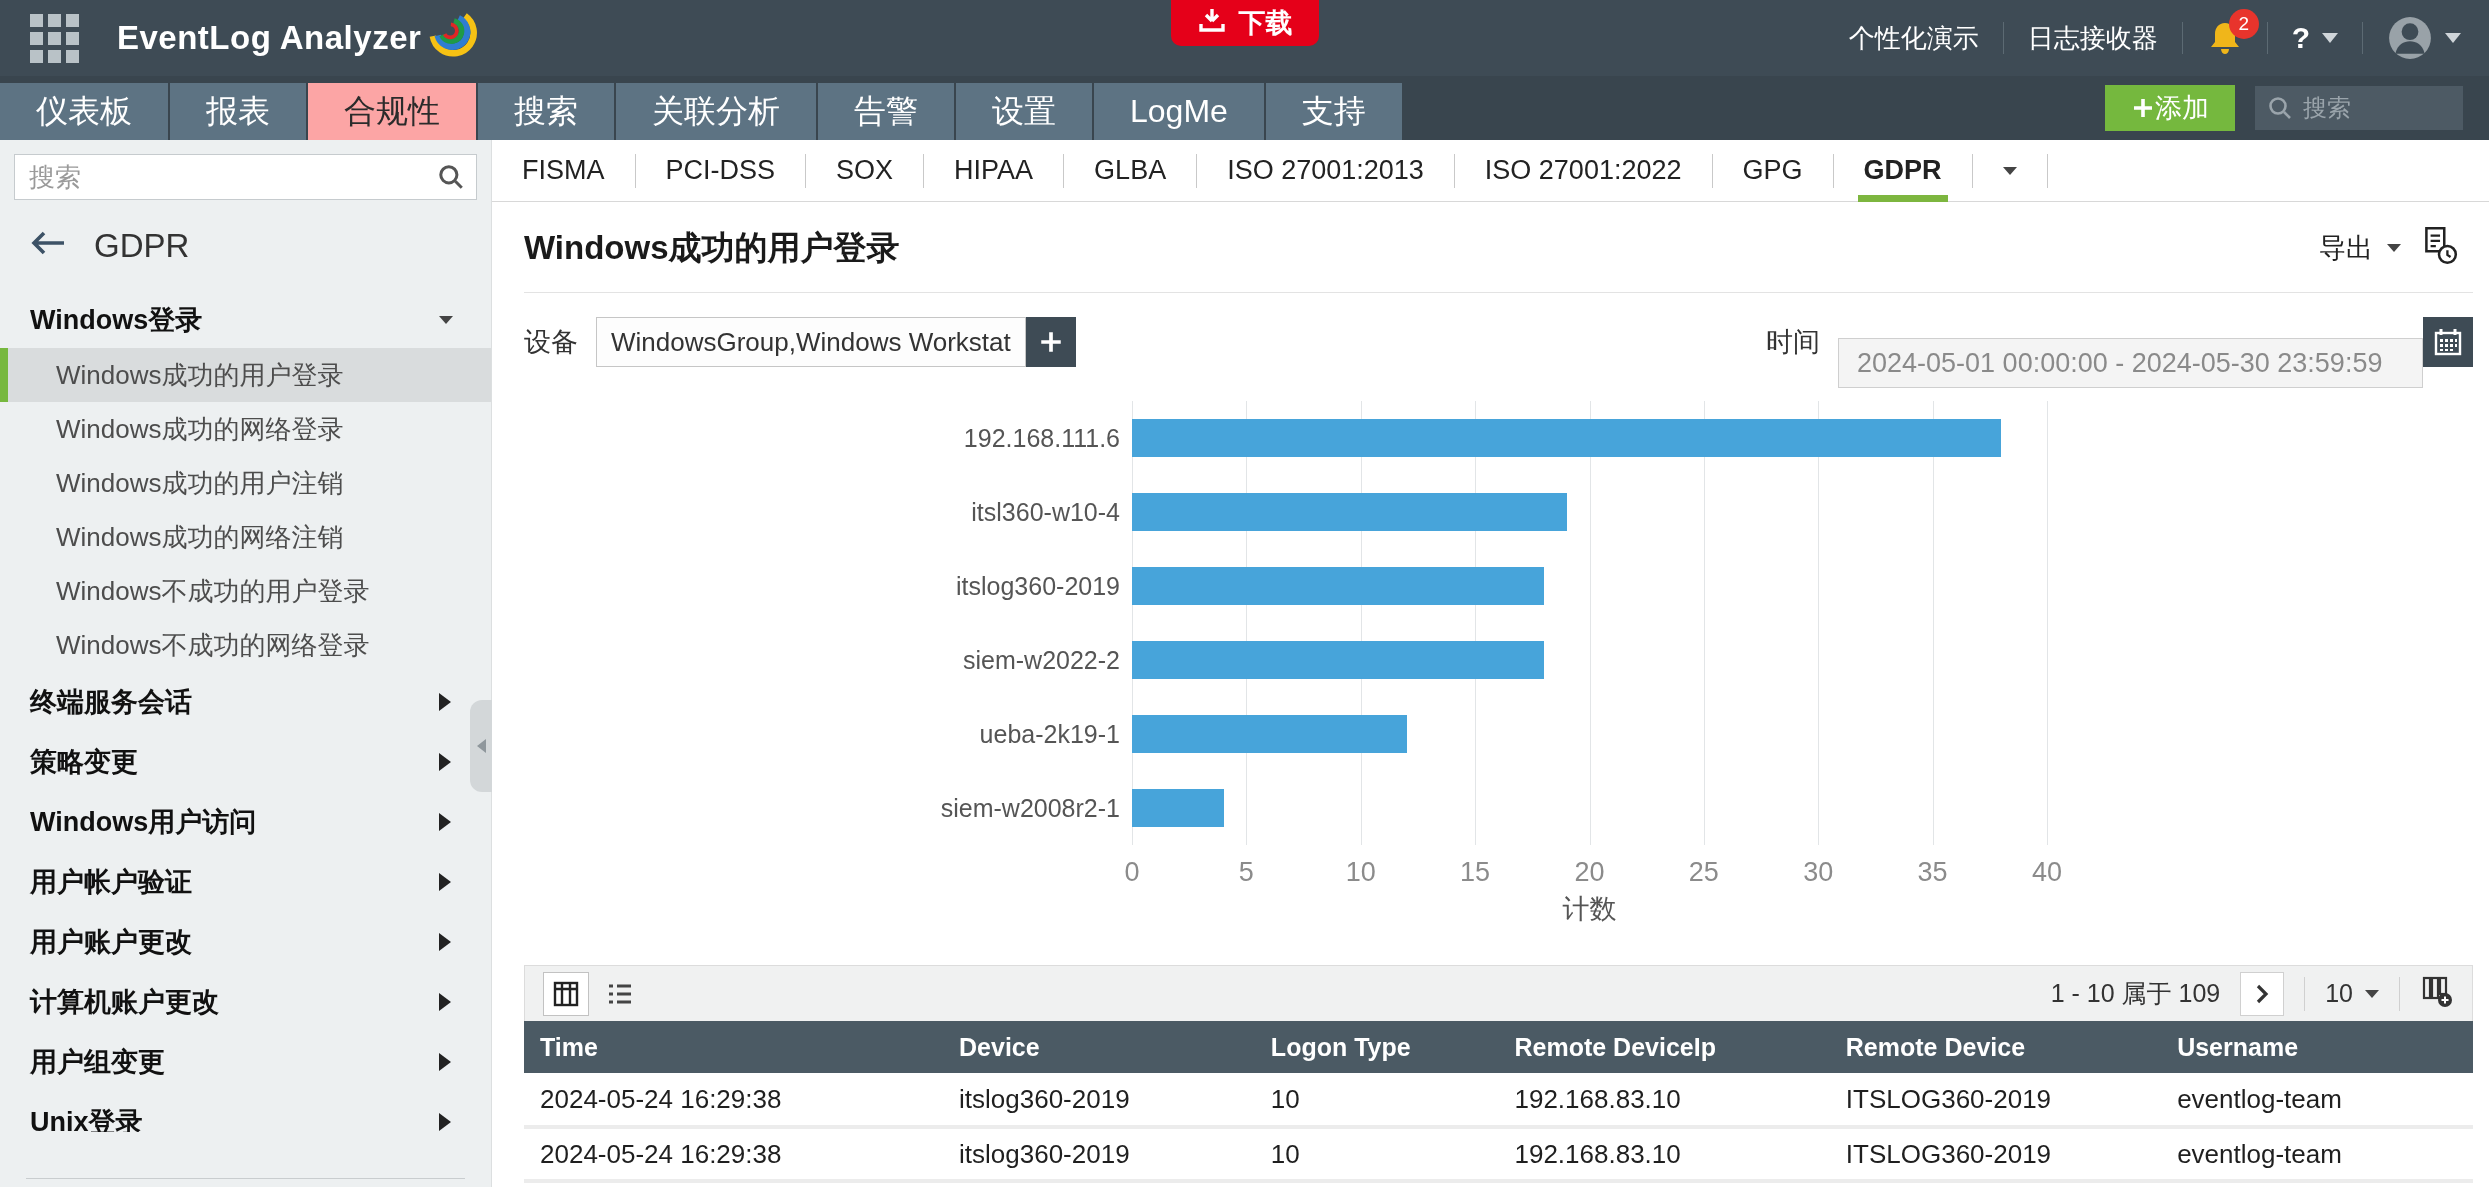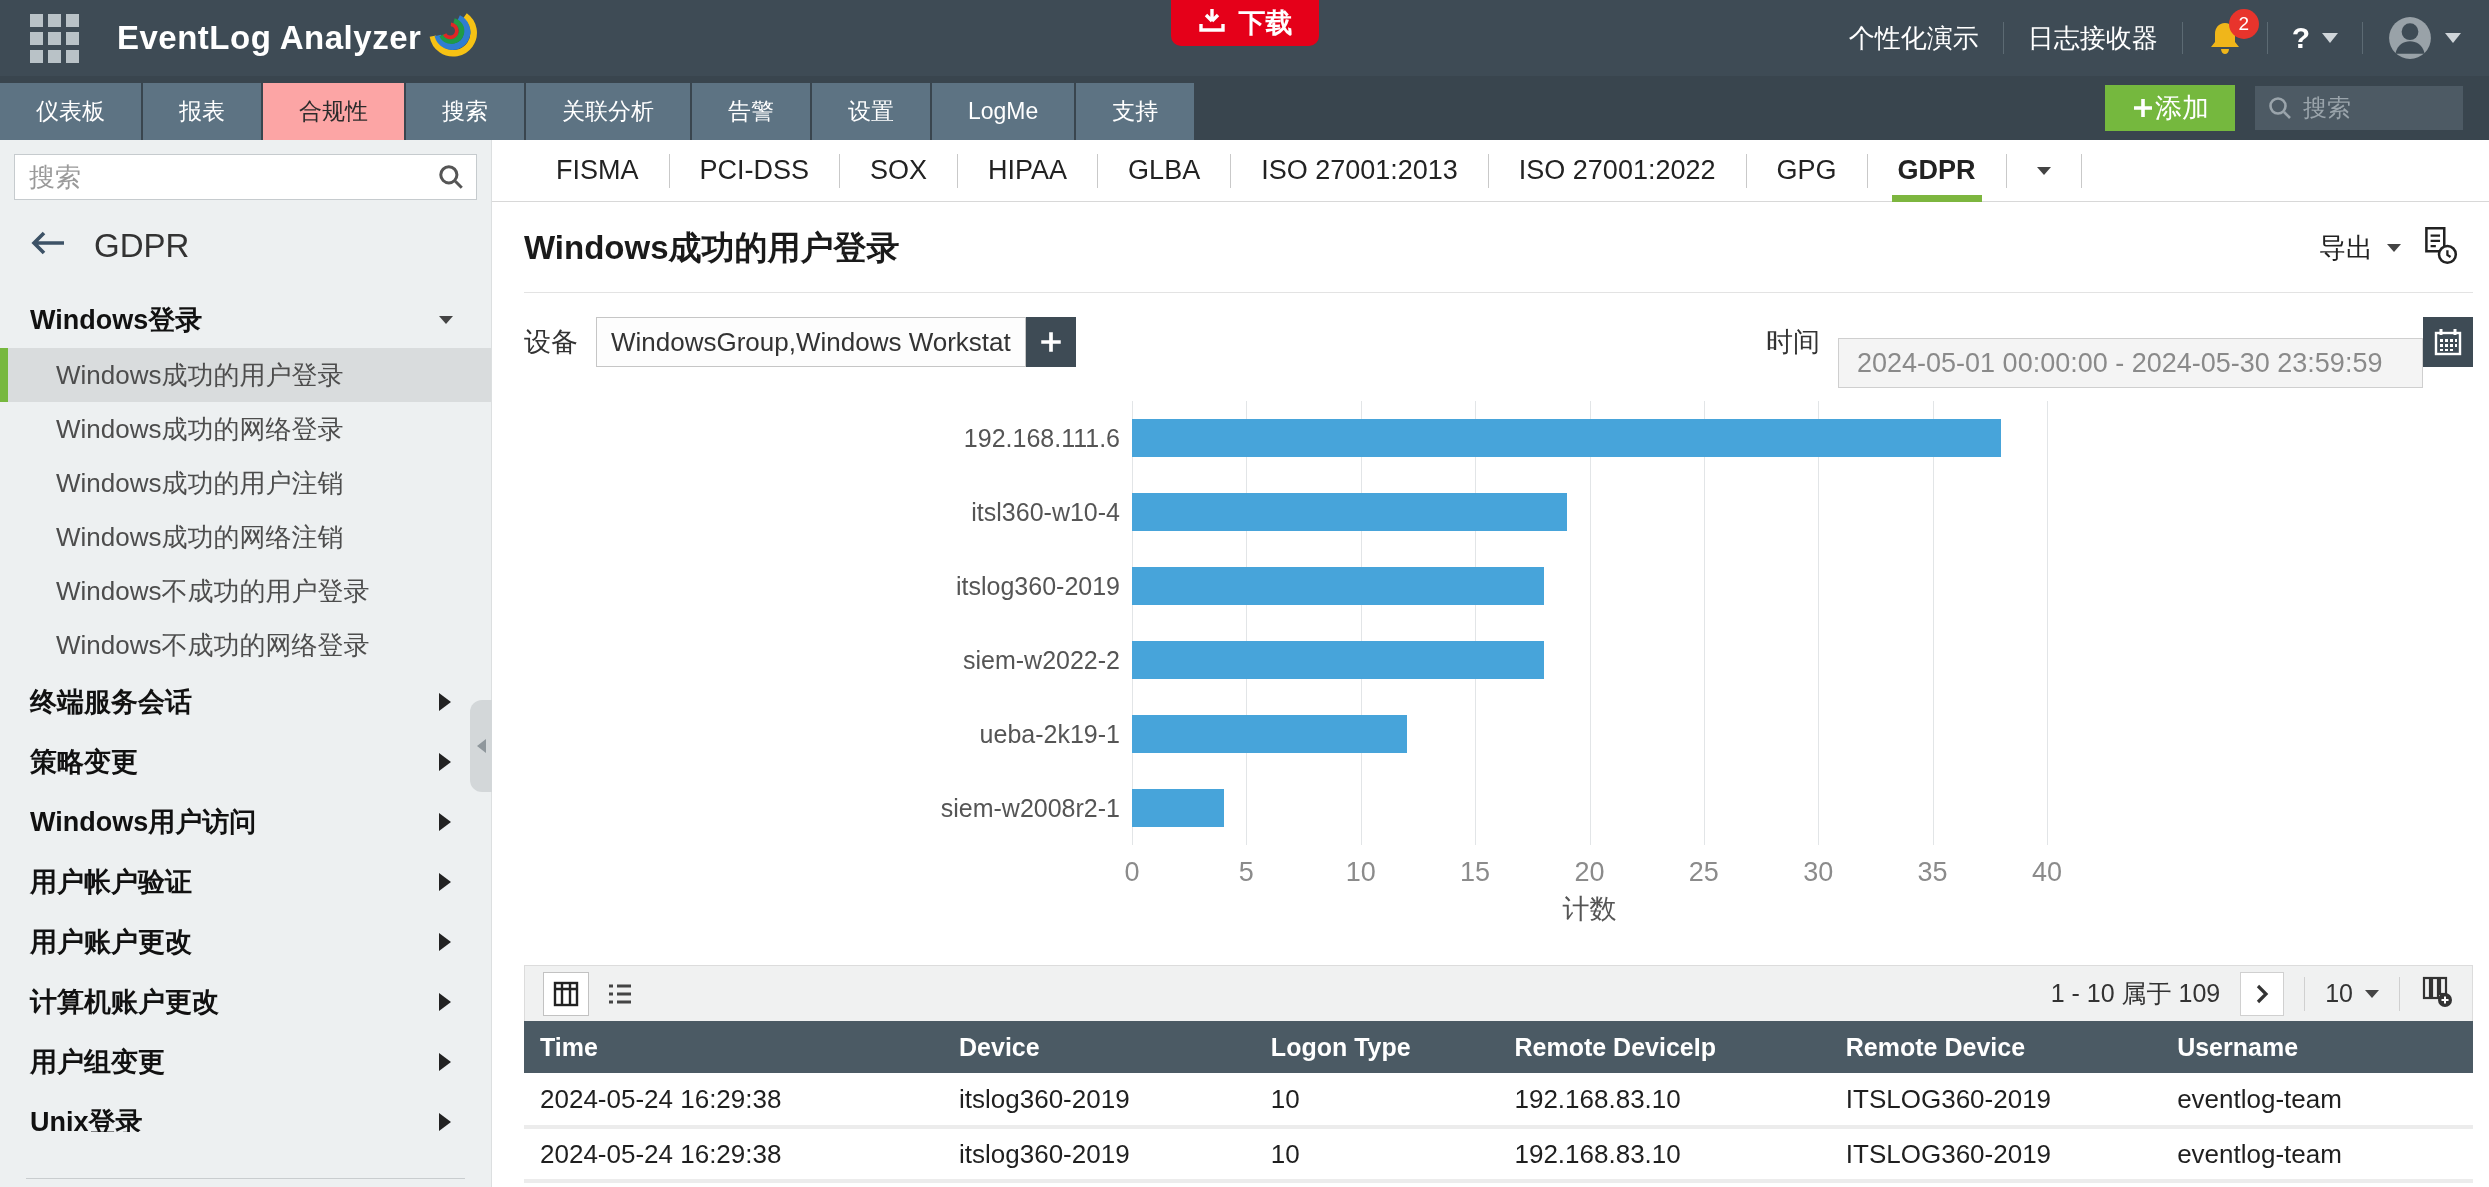--- a/index.html
+++ b/index.html
@@ -22,21 +22,21 @@
     font-size:19px; display:flex; align-items:center; justify-content:center; padding:0 6px; }
   .help-wrap, .avatar-wrap { display:flex; align-items:center; gap:12px; cursor:pointer; }
   .help-q { font-size:30px; font-weight:700; }
   .tri-down { width:0; height:0; border-left:8px solid transparent; border-right:8px solid transparent; border-top:10px solid #cfd5d9; }
   .tri-down.dark { border-top-color:#444; }
   .tri-down.small { border-left-width:7px; border-right-width:7px; border-top-width:8px; }
 
   
   .navbar { height:64px; background:#39454e; display:flex; align-items:stretch; }
   .nav-tabs { display:flex; padding-top:7px; }
-  .nav-tab { background:#5d7383; color:#fff; font-size:23px; display:flex; align-items:center; padding:0 36px; margin-right:2px; cursor:pointer; height:57px; }
+  .nav-tab { background:#5d7383; color:#fff; font-size:32px; display:flex; align-items:center; padding:0 36px; margin-right:2px; cursor:pointer; height:57px; }
   .nav-tab.active { background:#fca5a5; color:#2b2b2b; }
   .nav-right { margin-left:auto; display:flex; align-items:center; gap:20px; margin-right:26px; }
   .add-btn { background:#75b83e; color:#fff; border:none; font-size:27px; padding:0 26px; height:46px; display:flex; gap:0; align-items:center; cursor:pointer; }
   .nav-search { background:#4d5a64; display:flex; align-items:center; width:208px; height:44px; padding:0 12px; gap:10px; }
   .nav-search input { background:transparent; border:none; outline:none; color:#cfd5d9; font-size:24px; width:140px; font-family:inherit; }
   .nav-search input::placeholder { color:#9aa4ab; }
 
   
   .body-row { display:flex; height:1047px; }
 
@@ -52,21 +52,21 @@
   .side-sub { height:54px; display:flex; align-items:center; padding-left:48px; font-size:26px; color:#4d4d4d; border-left:8px solid transparent; cursor:pointer; }
   .side-sub.selected { background:#d9dcdd; border-left-color:#77b83e; }
   .side-section { display:flex; justify-content:space-between; align-items:center; padding:0 40px 0 30px; height:60px; font-weight:700; font-size:27px; color:#111; cursor:pointer; }
   .tri-right { width:0; height:0; border-top:9px solid transparent; border-bottom:9px solid transparent; border-left:12px solid #222; }
   .side-divider { position:absolute; bottom:8px; left:26px; right:26px; height:1px; background:#c9cdcf; }
   .side-handle { position:absolute; right:-1px; top:560px; width:22px; height:92px; background:#d3d7d9; border-radius:12px 0 0 12px; display:flex; align-items:center; justify-content:center; cursor:pointer; }
   .tri-left { width:0; height:0; border-top:7px solid transparent; border-bottom:7px solid transparent; border-right:9px solid #8f979c; }
 
   
   .main { flex:1; display:flex; flex-direction:column; background:#fff; min-width:0; }
-  .comp-tabs { height:62px; border-bottom:1px solid #d8d8d8; display:flex; align-items:center; padding-left:34px; flex:none; }
+  .comp-tabs { height:62px; border-bottom:1px solid #d8d8d8; display:flex; align-items:center; flex:none; }
   .comp-tablist { display:flex; align-items:center; height:100%; }
   .comp-tab { font-size:27px; color:#222; padding:0 30px; height:34px; display:flex; align-items:center; border-right:1px solid #c9c9c9; position:relative; cursor:pointer; white-space:nowrap; }
   .comp-tab.active { font-weight:700; }
   .comp-tab.active::after { content:""; position:absolute; bottom:-14px; left:24px; right:24px; height:7px; background:#7db63f; }
   .comp-caret { height:34px; display:flex; align-items:center; padding:0 30px; border-right:1px solid #c9c9c9; cursor:pointer; }
 
   .content { padding:0 16px 0 32px; flex:1; }
   .title-row { display:flex; align-items:center; margin-top:22px; height:48px; }
   .page-title { font-size:33px; font-weight:700; color:#1a1a1a; }
   .title-right { margin-left:auto; display:flex; align-items:center; gap:18px; font-size:27px; color:#222; padding-right:14px; }

